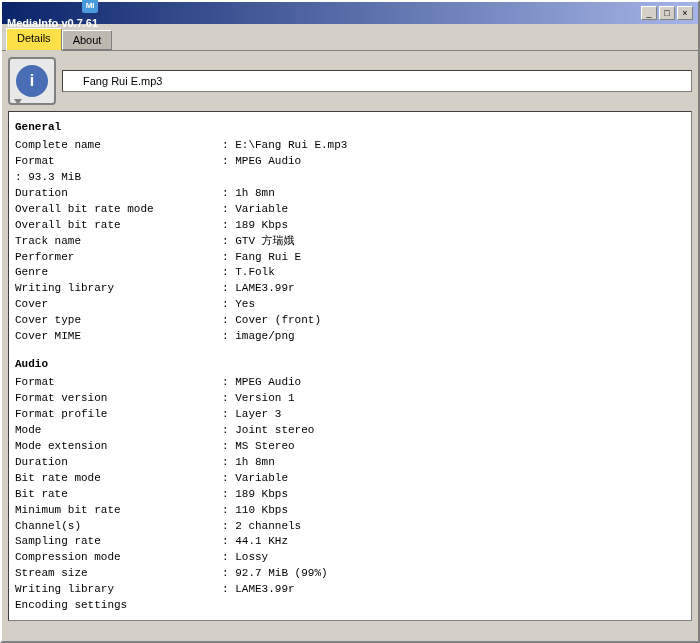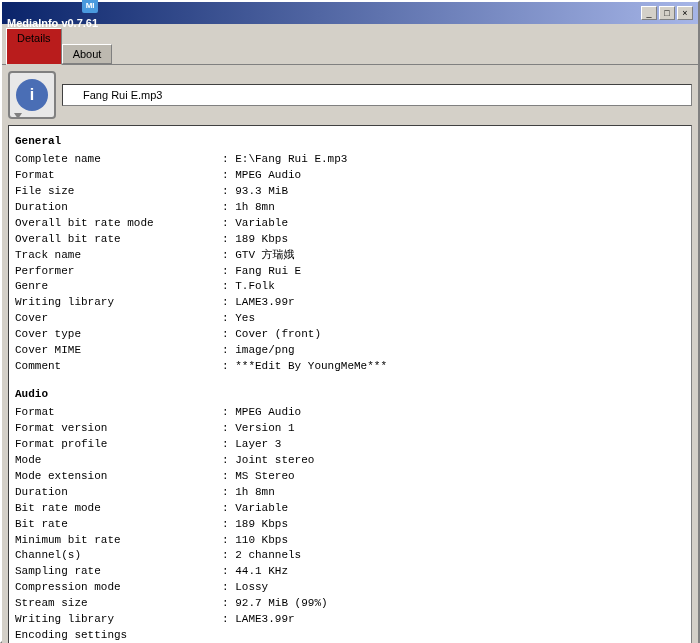--- a/index.html
+++ b/index.html
@@ -83,32 +83,32 @@
       padding: 3px 10px;
       font-size: 11px;
       font-family: Tahoma, sans-serif;
       cursor: pointer;
       border: 1px solid #808080;
       background: #d4d0c8;
       position: relative;
     }
 
     .tab.active {
-      background: #b91c1c;
+      background: #fde047;
       border-bottom-color: #d4d0c8;
       margin-bottom: -1px;
       z-index: 2;
       border-top: 1px solid #ffffff;
       border-left: 1px solid #ffffff;
       border-right: 1px solid #808080;
     }
 
     .tab.inactive {
       background: #bdb9b0;
-      margin-top: 16px;
+      margin-top: 2px;
       border-top: 1px solid #ffffff;
       border-left: 1px solid #ffffff;
       border-right: 1px solid #808080;
     }
 
     .tab-container {
       display: flex;
       padding: 4px 4px 0 4px;
       border-bottom: 1px solid #808080;
     }
@@ -291,21 +291,20 @@
 
       <div class="info-row">
         <span class="info-key">Complete name</span>
         <span class="info-value">: E:\Fang Rui E.mp3</span>
       </div>
       <div class="info-row">
         <span class="info-key">Format</span>
         <span class="info-value">: MPEG Audio</span>
       </div>
       <div class="info-row">
-        <span class="info-key">File size</span>
         <span class="info-value">: 93.3 MiB</span>
       </div>
       <div class="info-row">
         <span class="info-key">Duration</span>
         <span class="info-value">: 1h 8mn</span>
       </div>
       <div class="info-row">
         <span class="info-key">Overall bit rate mode</span>
         <span class="info-value">: Variable</span>
       </div>
@@ -333,24 +332,20 @@
         <span class="info-key">Cover</span>
         <span class="info-value">: Yes</span>
       </div>
       <div class="info-row">
         <span class="info-key">Cover type</span>
         <span class="info-value">: Cover (front)</span>
       </div>
       <div class="info-row">
         <span class="info-key">Cover MIME</span>
         <span class="info-value">: image/png</span>
-      </div>
-      <div class="info-row">
-        <span class="info-key">Comment</span>
-        <span class="info-value">: ***Edit By YoungMeMe***</span>
       </div>
 
       <div class="spacer-row"></div>
 
       <div class="section-header">Audio</div>
 
       <div class="info-row">
         <span class="info-key">Format</span>
         <span class="info-value">: MPEG Audio</span>
       </div>

